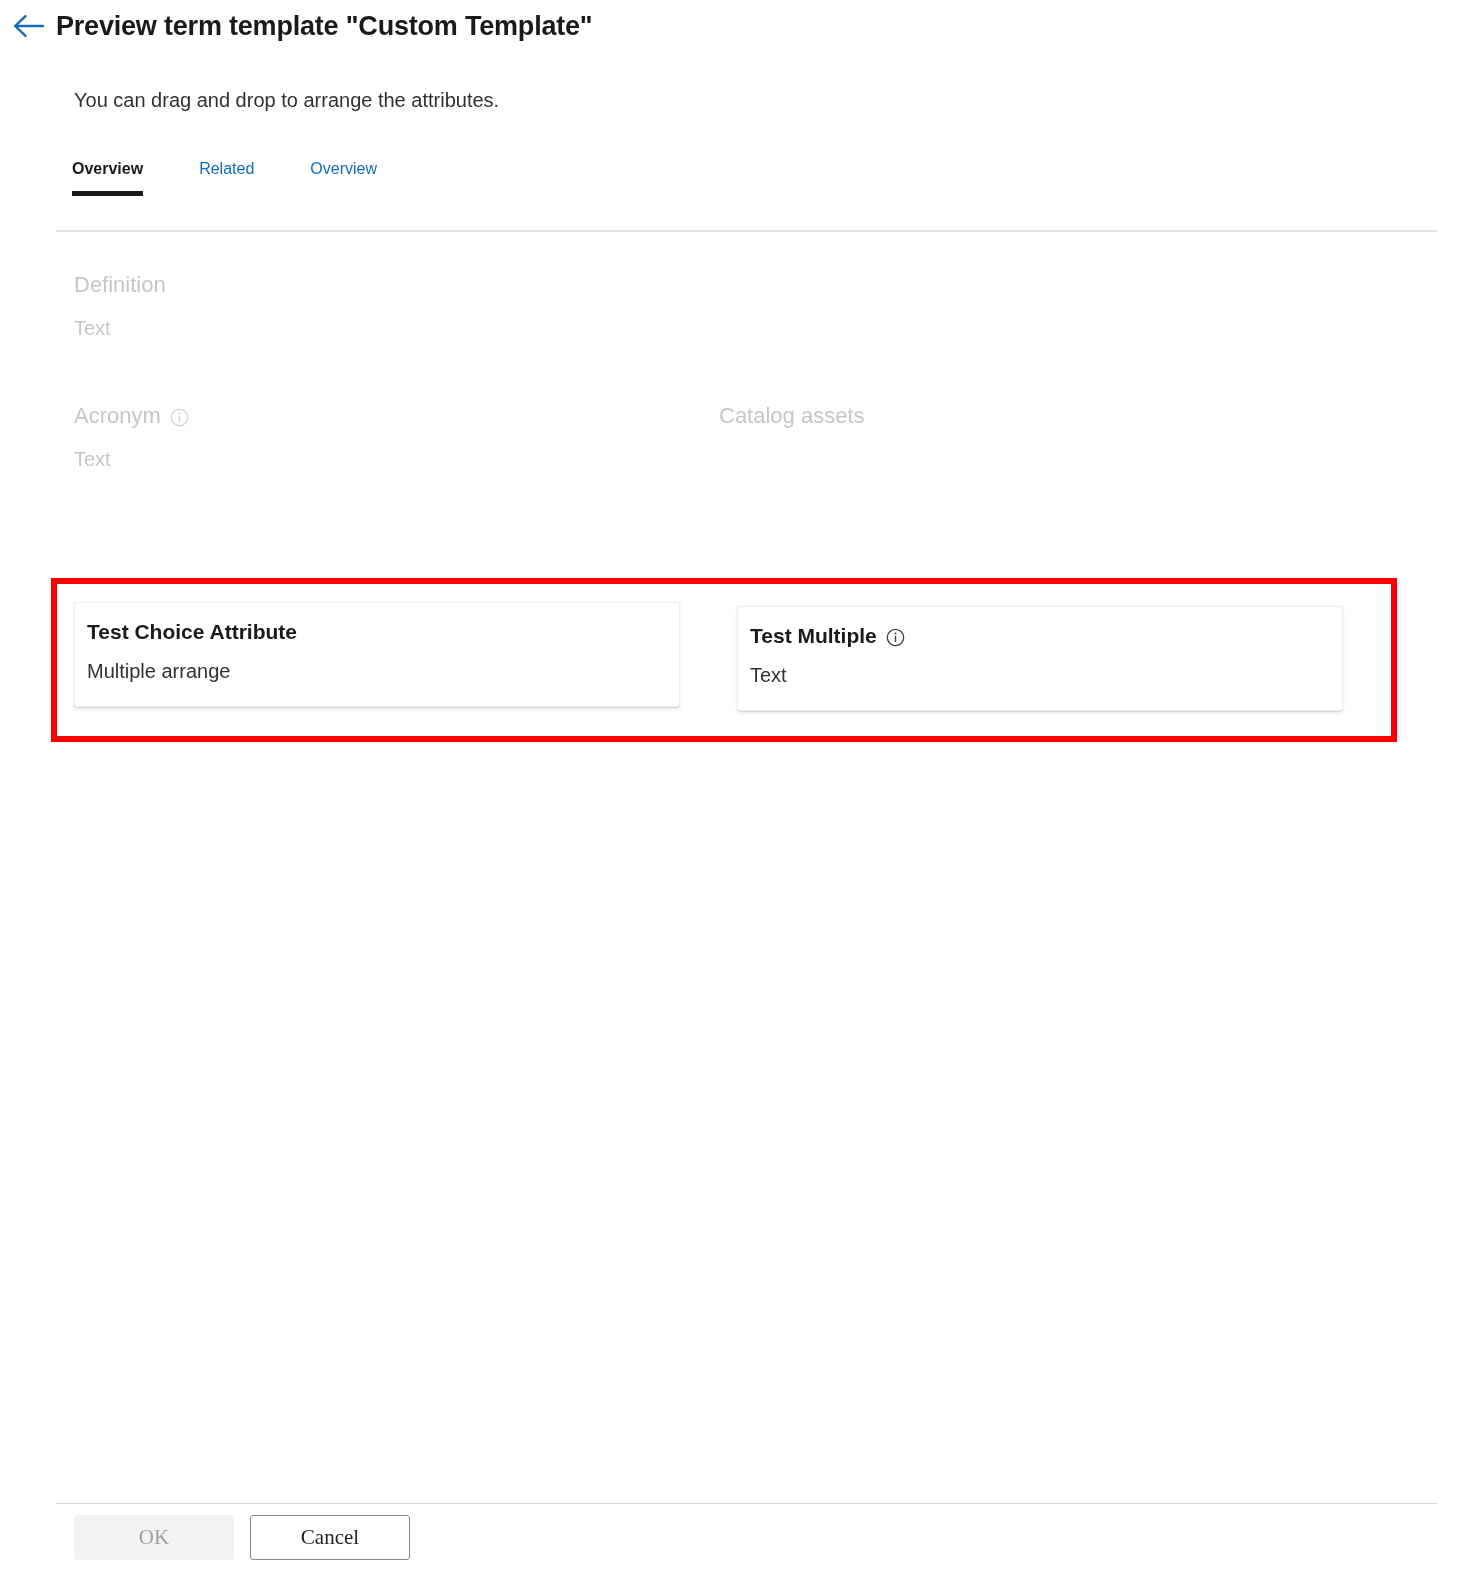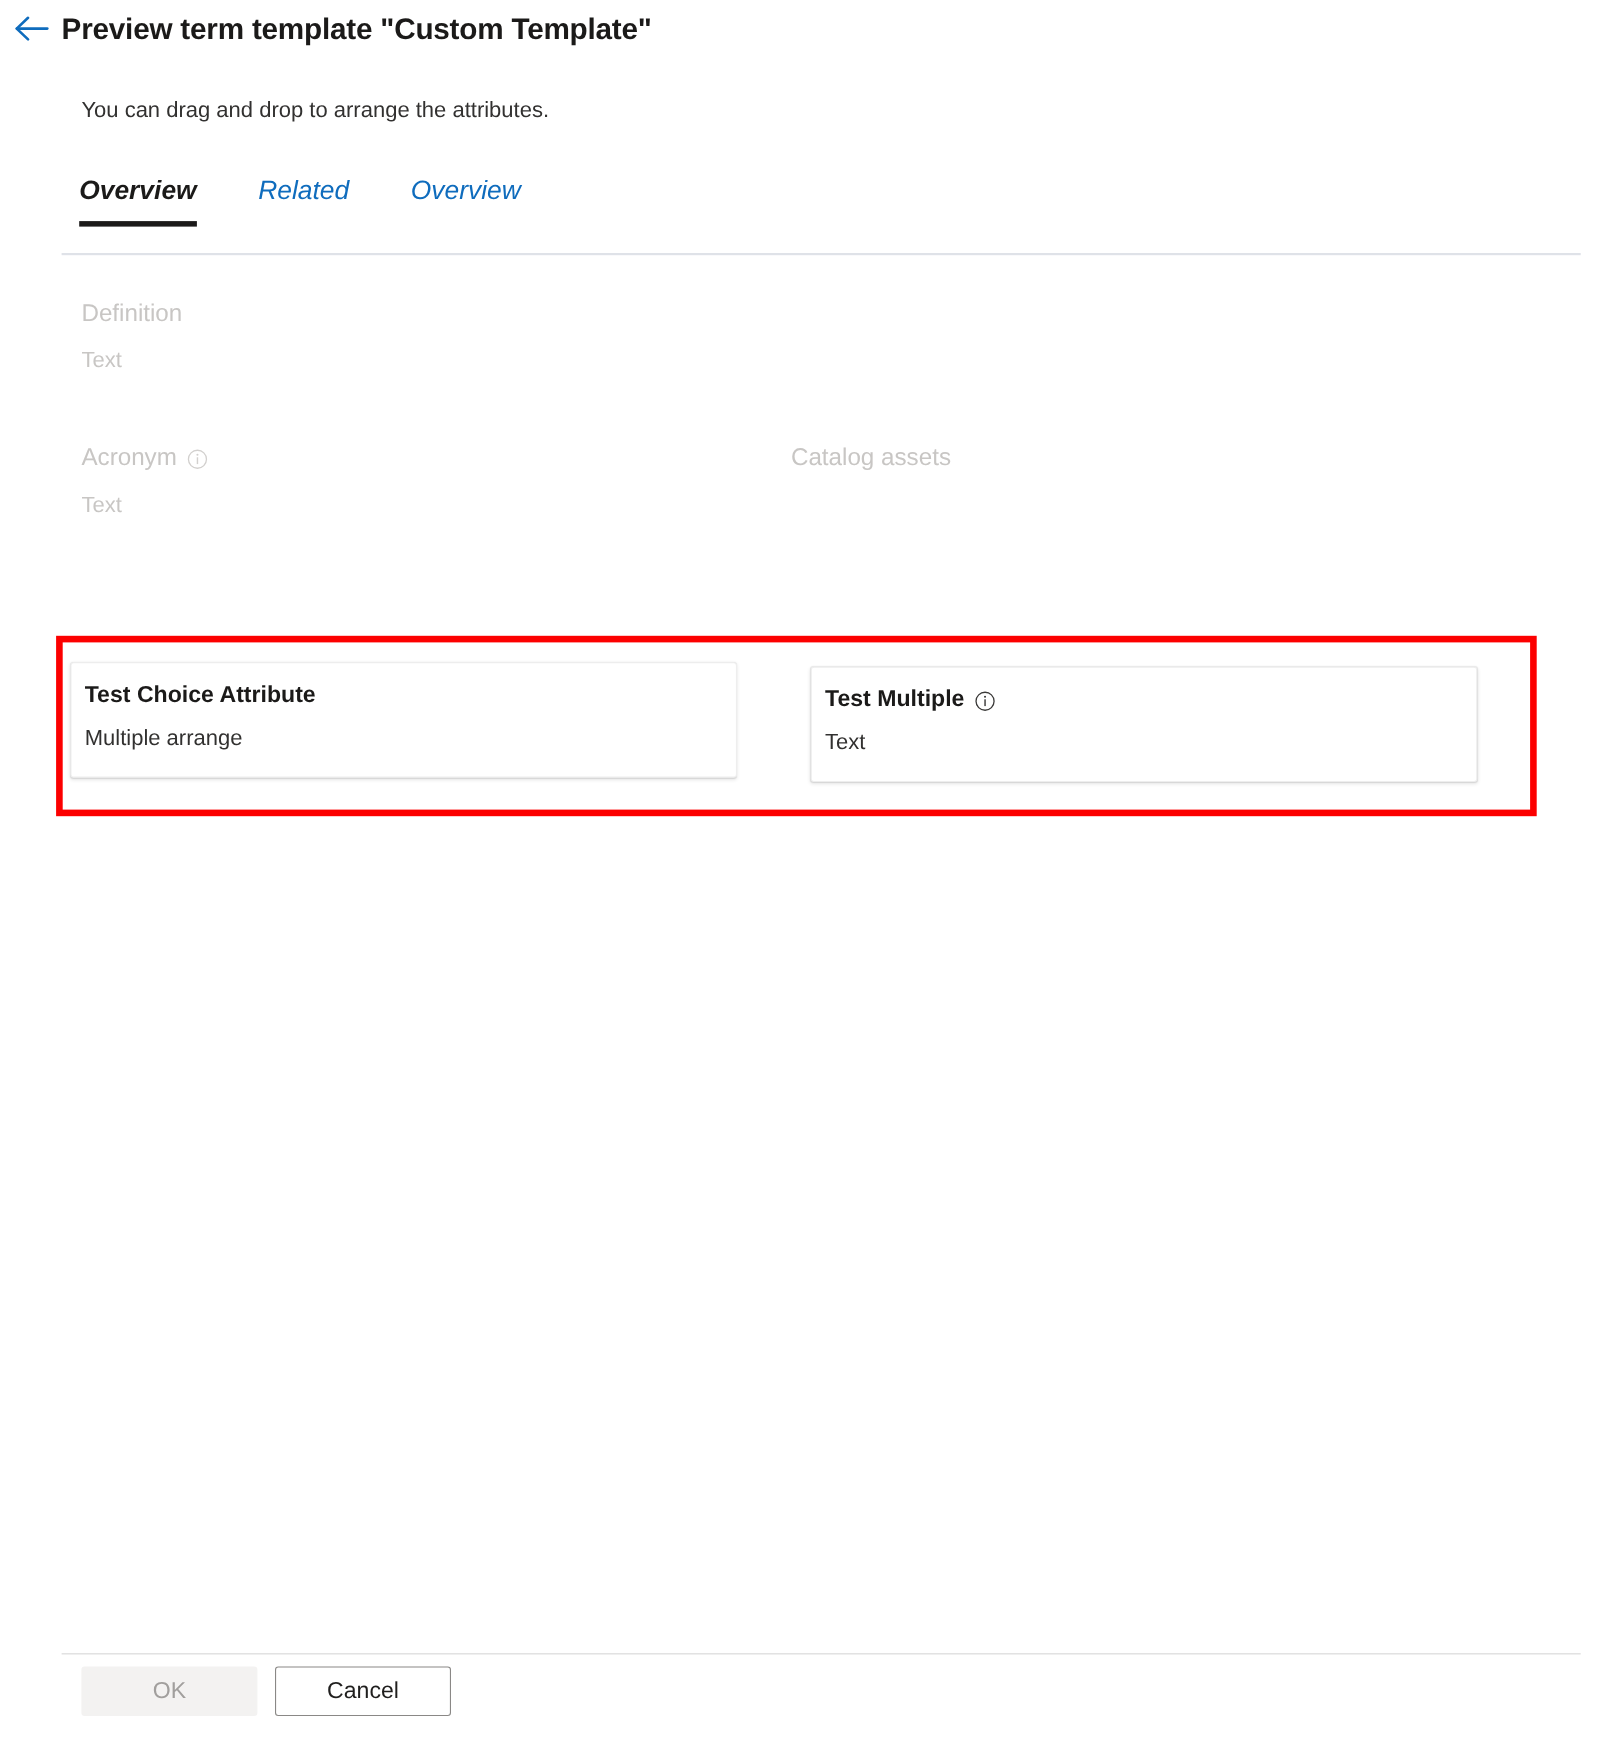--- a/index.html
+++ b/index.html
@@ -66,30 +66,29 @@
   }
   .tabs-row {
     position: absolute;
     left: 16px;
     top: 0;
     display: flex;
     align-items: flex-start;
     gap: 0;
   }
   .tab {
-    font-size: 24px;
+    font-size: 16px;
     padding: 0 0 18px 0;
     margin-right: 56px;
     background: none;
     border: none;
     cursor: pointer;
     font-family: "Liberation Sans", sans-serif;
     white-space: nowrap;
     position: relative;
-    font-style: italic;
   }
   .tab.active {
     color: #1b1a19;
     font-weight: bold;
   }
   .tab.inactive {
     color: #0f6cbd;
     font-weight: normal;
   }
   .tab.active::after {
@@ -169,21 +168,21 @@
   .card {
     position: absolute;
     background: #ffffff;
     border: 1px solid #eeeeee;
     border-radius: 3px;
     box-sizing: border-box;
     box-shadow: 0 1.6px 3.6px rgba(0,0,0,0.10), 0 0.3px 0.9px rgba(0,0,0,0.09);
     cursor: grab;
   }
   .card-1 {
-    left: 64px;
+    left: 74px;
     top: 602px;
     width: 606px;
     height: 105px;
   }
   .card-2 {
     left: 737px;
     top: 606px;
     width: 606px;
     height: 105px;
   }
@@ -219,21 +218,21 @@
     left: 74px;
     top: 1515px;
     display: flex;
     align-items: center;
     gap: 16px;
   }
   .btn {
     height: 45px;
     min-width: 160px;
     font-size: 21px;
-    font-family: Liberation Sans, sans-serif;
+    font-family: Liberation Serif, serif;
     border-radius: 3px;
     cursor: pointer;
     padding: 0 18px;
     box-sizing: border-box;
   }
   .btn-ok {
     background: #f3f2f1;
     color: #a19f9d;
     border: 1px solid #f3f2f1;
     cursor: default;

